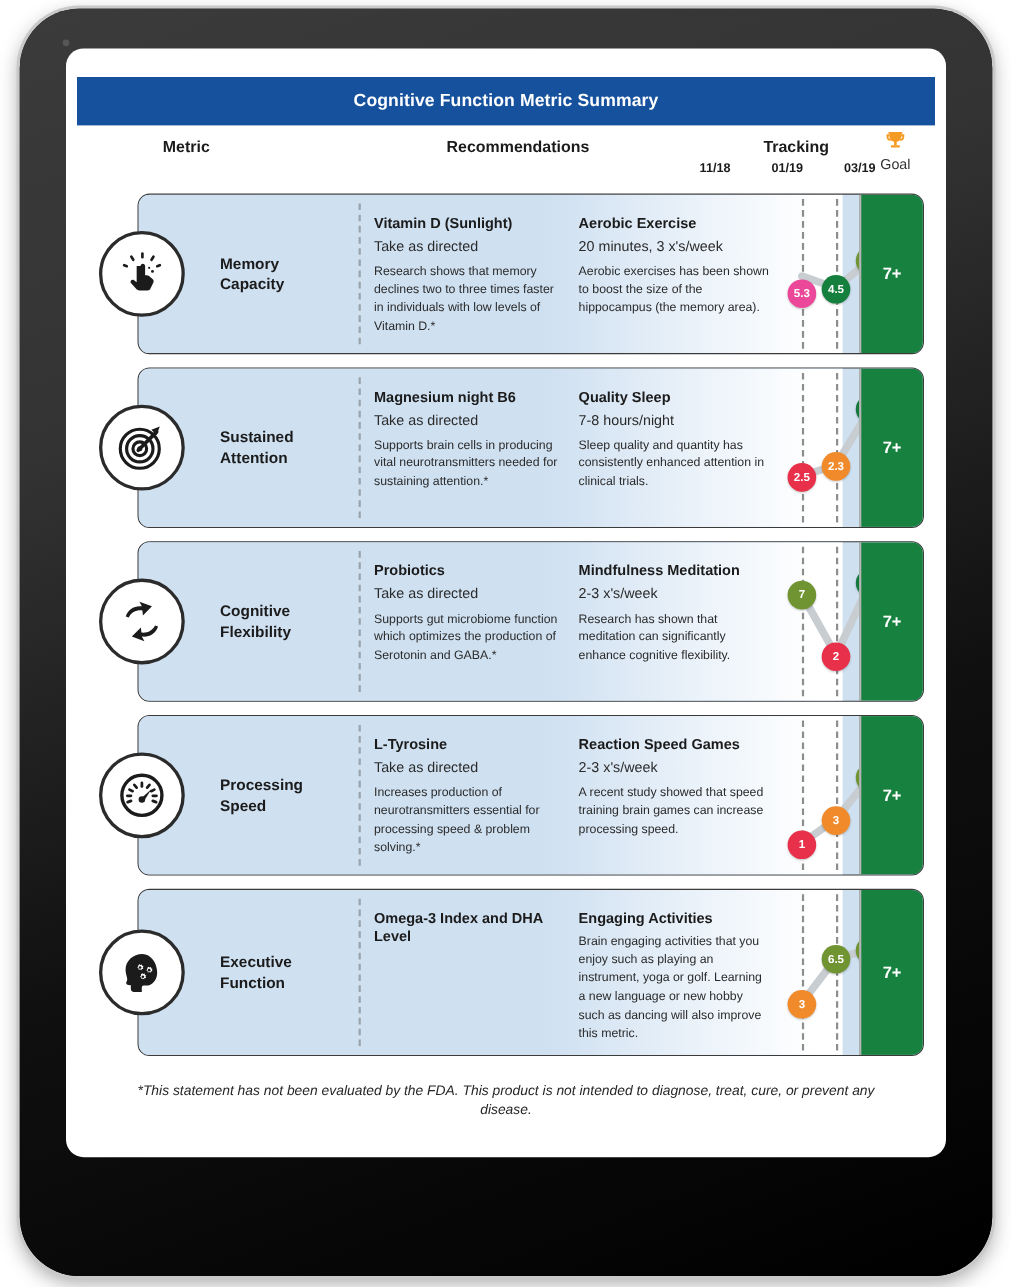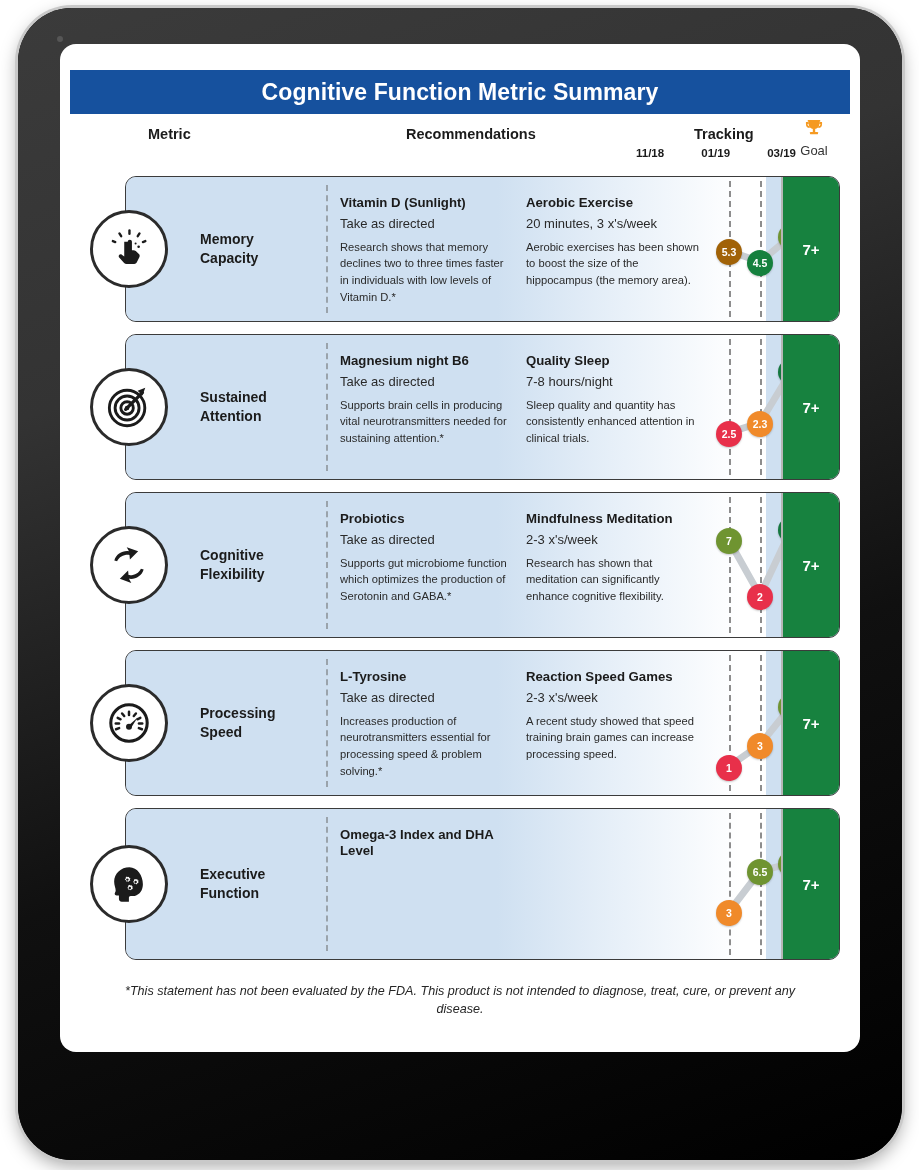--- a/index.html
+++ b/index.html
@@ -45,21 +45,21 @@
   
   .sheet { position: absolute; left: 10px; top: 26px; width: 780px; }
 
   .title-bar {
     height: 44px;
     background: #16519e;
     display: flex; align-items: center; justify-content: center;
   }
   .title-bar .title {
     color: #ffffff;
-    font-size: 23px;
+    font-size: 16px;
     font-weight: 700;
     letter-spacing: .1px;
   }
 
   
   .col-head {
     position: relative;
     height: 62px;
   }
   .ch { position: absolute; font-size: 14.5px; font-weight: 700; color: #1b1b1b; }
@@ -233,21 +233,21 @@
         </div>
 
         <div class="tracking">
           <div class="tick" style="left:18px"></div>
           <div class="tick" style="left:49px"></div>
           <div class="tick" style="left:80px"></div>
           <div class="tick" style="left:111px"></div>
           <svg class="spark" viewBox="0 0 130 146" preserveAspectRatio="none">
             <polyline points="18,75 49,86 80,60" fill="none" stroke="#c8cdd2" stroke-width="7" stroke-linejoin="round" stroke-linecap="round"></polyline>
           </svg>
-          <div class="dot" style="left:18px;  top:75px; background:#a16207">5.3</div>
+          <div class="dot" style="left:18px;  top:90px; background:#ec4899">5.3</div>
           <div class="dot" style="left:49px;  top:86px; background:#15803d">4.5</div>
           <div class="dot" style="left:80px;  top:60px; background:#6f9431">6</div>
         </div>
 
         <div class="goal-cell">7+</div>
       </div>
       <div class="icon-badge">
         <svg width="44" height="44" viewBox="0 0 48 48">
           <g fill="#1b1b1b">
             <path d="M22.6 16.2c0-1.3 1-2.3 2.3-2.3s2.3 1 2.3 2.3v9.1h1.6c1 0 1.9.3 2.6 1l3.4 3.1c.9.8 1.1 2.1.6 3.2l-3 6.2c-.5 1-1.5 1.6-2.6 1.6h-8.5c-1 0-1.9-.4-2.6-1.1l-5.4-6c-.8-.9-.7-2.2.1-3 .8-.7 2-.8 2.8-.1l2.6 2.1V16.2z"></path>
@@ -407,20 +407,24 @@
     <div class="row tall">
       <div class="row-card">
         <div class="lightgrad"></div>
         <div class="divider d1"></div>
 
         <div class="metric-label">Executive Function</div>
 
         <div class="rec r1">
           <div class="rec-title">Omega-3 Index and DHA Level</div>
         </div>
+        <div class="rec r2">
+          <div class="rec-title">Engaging Activities</div>
+          <div class="rec-body">Brain engaging activities that you enjoy such as playing an instrument, yoga or golf. Learning a new language or new hobby such as dancing will also improve this metric.</div>
+        </div>
 
         <div class="tracking">
           <div class="tick" style="left:18px"></div>
           <div class="tick" style="left:49px"></div>
           <div class="tick" style="left:80px"></div>
           <div class="tick" style="left:111px"></div>
           <svg class="spark" viewBox="0 0 130 152" preserveAspectRatio="none">
             <polyline points="18,104 49,63 80,55" fill="none" stroke="#c8cdd2" stroke-width="7" stroke-linejoin="round" stroke-linecap="round"></polyline>
           </svg>
           <div class="dot" style="left:18px; top:104px; background:#f08a2a">3</div>

